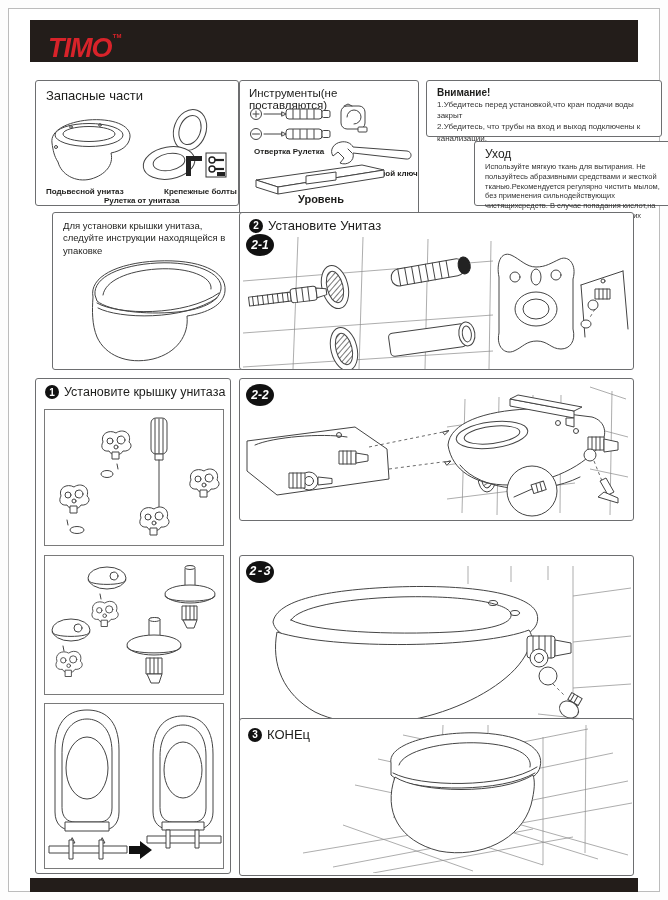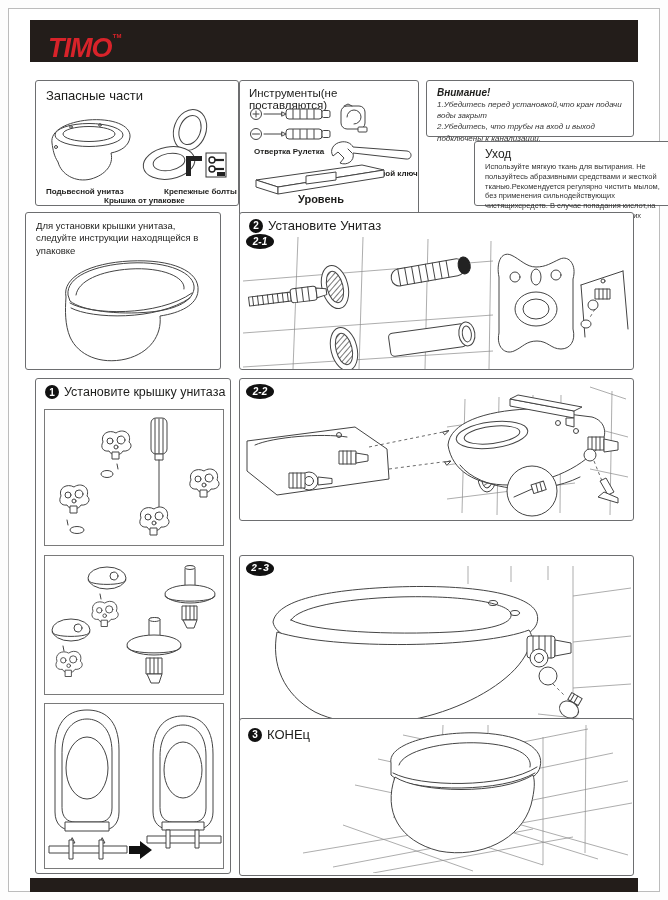--- a/index.html
+++ b/index.html
@@ -14,21 +14,21 @@
   .panel { position:absolute; border:1px solid #6d6e70; border-radius:3px; background:#fff; }
   .subbox { position:absolute; border:1px solid #7a7a7a; background:#fff; }
   .ptitle { font-size:13px; padding:7px 0 0 10px; }
   .ptitle-sm { font-size:11.5px; padding:6px 0 0 9px; }
   .lbl { position:absolute; font-size:8px; font-weight:bold; white-space:nowrap;text-align:right; }
   .small-body { font-size:8px; line-height:1.4; color:#333; }
 
   .stephead { position:absolute; display:flex; align-items:center; gap:5px; }
   .stepnum { width:14px; height:14px; min-width:14px; background:#111; color:#fff; border-radius:50%; font-size:10px; font-weight:bold; display:flex; align-items:center; justify-content:center; }
   .steptitle { font-size:13px; }
-  .badge { position:absolute; width:28px; height:15px; background:#111; color:#fff; border-radius:50%; font-size:10px; font-style:italic; font-weight:bold; display:flex; align-items:center; justify-content:center; }
+  .badge { position:absolute; width:28px; height:22px; background:#111; color:#fff; border-radius:50%; font-size:12px; font-style:italic; font-weight:bold; display:flex; align-items:center; justify-content:center; }
 
   svg { display:block; }
   .ln { fill:none; stroke:#444; stroke-width:1; stroke-linecap:round; stroke-linejoin:round; }
   .lnf { fill:#fff; stroke:#444; stroke-width:1; stroke-linejoin:round; }
   .tile { fill:none; stroke:#8a8a8a; stroke-width:0.7; }
   .dash { fill:none; stroke:#444; stroke-width:0.8; stroke-dasharray:3 3; }
 </style>
 </head>
 <body>
 
@@ -66,21 +66,21 @@
     <path d="M2,7 h16 v5 h-11 v15 h-5 z" fill="#222"></path>
     <rect x="22" y="4" width="20" height="24" fill="#fff" stroke="#333" stroke-width="1"></rect>
     <circle cx="28" cy="11" r="3" fill="#fff" stroke="#222" stroke-width="1.4"></circle>
     <path d="M31,11 h9" stroke="#222" stroke-width="2.2"></path>
     <circle cx="28" cy="20" r="3" fill="#fff" stroke="#222" stroke-width="1.4"></circle>
     <path d="M31,20 h9" stroke="#222" stroke-width="2.2"></path>
     <rect x="33" y="23" width="8" height="4" fill="#222"></rect>
   </svg>
 
   <div class="lbl" style="left:10px; top:106px;">Подьвесной унитаз</div>
-  <div class="lbl" style="left:68px; top:115px;">Крышка от упаковке</div>
+  <div class="lbl" style="left:68px; top:115px;">Рулетка от унитаза</div>
   <div class="lbl" style="left:128px; top:106px;">Крепежные болты</div>
 </div>
 
 <div class="panel" style="left:239px; top:80px; width:180px; height:162px;">
   <div class="ptitle-sm">Инструменты(не поставляются)</div>
 
   <svg width="88" height="14" viewBox="0 0 88 14" style="position:absolute; left:9px; top:26px;">
     <circle class="lnf" cx="7" cy="7" r="5.5"></circle>
     <path class="ln" d="M4,7 h6 M7,4 v6"></path>
     <path class="ln" d="M15,7 h18 M33,5 l4,2 l-4,2 z"></path>
@@ -116,32 +116,32 @@
   <svg width="140" height="34" viewBox="0 0 140 34" style="position:absolute; left:10px; top:80px;">
     <path class="lnf" d="M6,19 L112,4 L134,9 L28,26 Z"></path>
     <path class="lnf" d="M6,19 L28,26 L28,33 L6,26 Z"></path>
     <path class="lnf" d="M28,26 L134,9 L134,16 L28,33 Z"></path>
     <path class="lnf" d="M56,15 L86,11 L86,19 L56,23 Z"></path>
   </svg>
 
   <div class="lbl" style="left:58px; top:112px; font-size:11px;">Уровень</div>
 </div>
 
-<div class="panel" style="left:426px; top:80px; width:208px; height:57px;font-style:italic;">
+<div class="panel" style="left:426px; top:80px; width:236px; height:57px;">
   <div style="font-size:10px; font-weight:bold; padding:6px 0 1px 10px;">Внимание!</div>
   <div class="small-body" style="padding:0 8px 0 10px;">1.Убедитесь перед установкой,что кран подачи воды закрыт</div>
   <div class="small-body" style="padding:0 8px 0 10px;">2.Убедитесь, что трубы на вход и выход подключены к канализации.</div>
 </div>
 
 <div class="panel" style="left:426px; top:141px; width:200px; height:65px;margin-left:48px;">
   <div style="font-size:12px; padding:5px 0 1px 10px;">Уход</div>
   <div class="small-body" style="padding:0 8px 0 10px; font-size:7.5px; line-height:1.3;">Используйте мягкую ткань для вытирания. Не пользуйтесь абразивными средствами и жесткой тканью.Рекомендуется регулярно чистить мылом, без применения сильнодействующих чистящихсредств. В случае попадания кислот,на поверхность, необходимо срочно удалить их мягкой тканью.</div>
 </div>
 
-<div class="panel" style="left:25px; top:212px; width:196px; height:158px;">
+<div class="panel" style="left:52px; top:212px; width:196px; height:158px;">
   <div style="font-size:9.5px; line-height:1.3; padding:7px 10px 0 10px;">Для установки крышки унитаза, следуйте инструкции находящейся в упаковке</div>
   <svg width="172" height="118" viewBox="0 0 172 118" style="position:absolute; left:12px; top:38px;">
     <path class="lnf" d="M28,46 C24,26 52,12 92,10 C134,8 162,20 160,40 C159,54 142,62 122,65 C124,84 112,102 88,108 C62,114 40,104 32,86 C27,74 27,60 28,46 Z"></path>
     <path class="lnf" d="M30,44 C28,26 56,14 92,12 C130,10 158,22 156,38 C154,52 134,59 112,61 C80,64 44,60 32,50 Z"></path>
     <path class="ln" d="M38,44 C40,30 62,20 92,18 C124,16 148,26 146,38"></path>
     <path class="ln" d="M32,52 C52,64 120,66 154,42"></path>
     <path class="ln" d="M33,57 C54,68 118,70 152,47"></path>
   </svg>
 </div>
 

